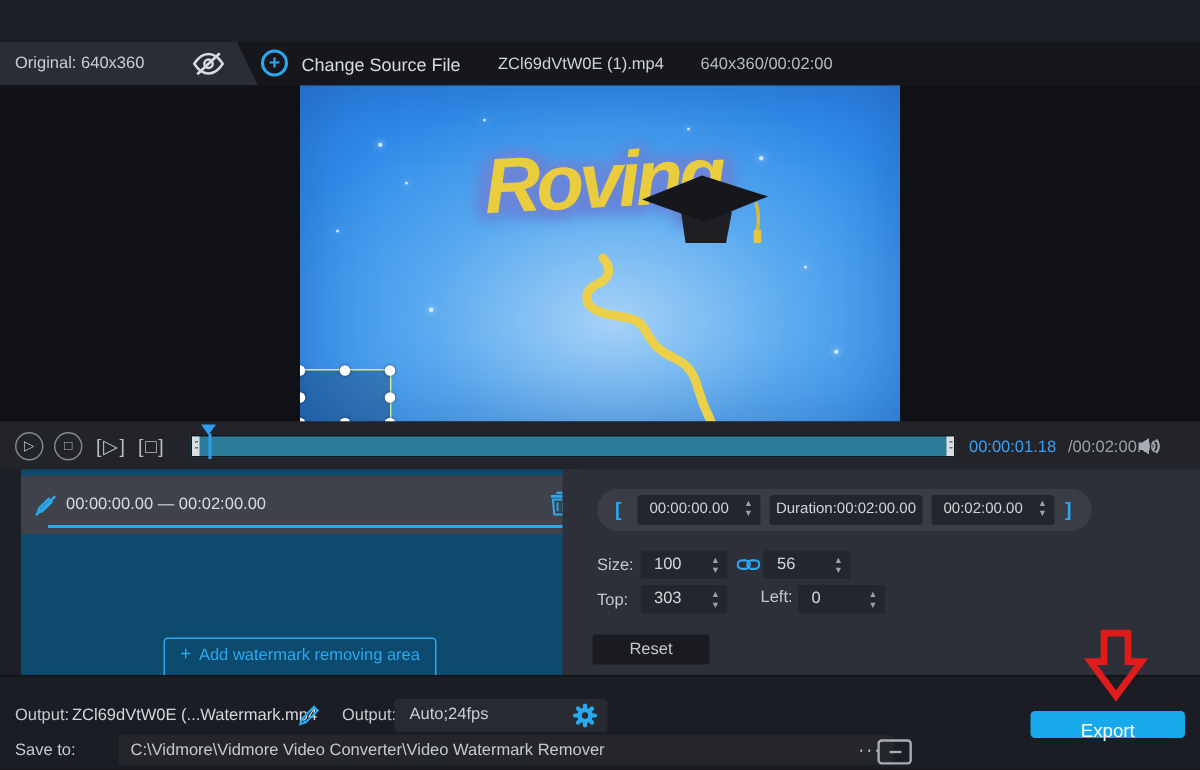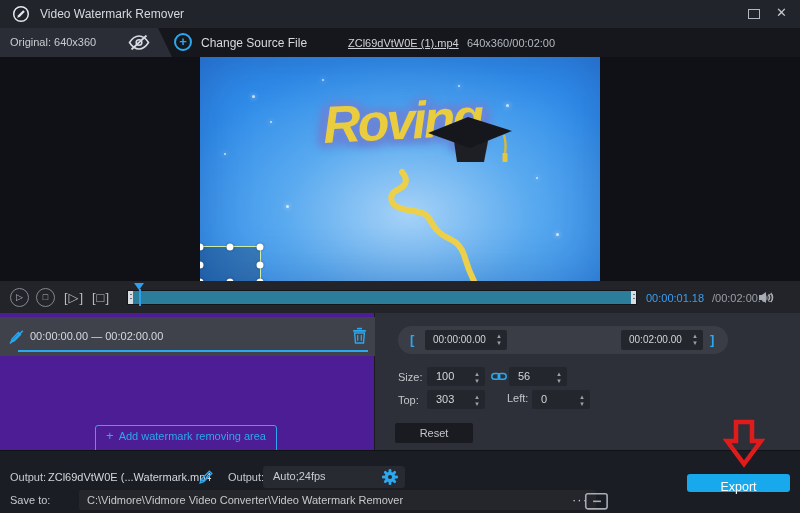--- a/index.html
+++ b/index.html
@@ -14,21 +14,21 @@
   #btn-max { position:absolute; left:748px; top:9px; width:12px; height:10px; border:1px solid #b4b8be; }
   #btn-close { position:absolute; left:776px; top:5px; font-size:13px; color:#c6c9ce; }
 
   
   #toolbar { position:absolute; left:0; top:28px; width:800px; height:29px; background:#15171d; }
   #tab-left { position:absolute; left:0; top:0; width:172px; height:29px; background:#2a2d35; clip-path:polygon(0 0,158px 0,172px 100%,0 100%); }
   #tab-left span { position:absolute; left:10px; top:8px; color:#c9ccd1; }
   #eye { position:absolute; left:128px; top:7px; }
   #plus-circle { position:absolute; left:174px; top:5px; width:18px; height:18px; border:2px solid #2ba8ee; border-radius:50%; color:#2ba8ee; font-size:13px; font-weight:bold; text-align:center; line-height:14px; }
   #change-source { position:absolute; left:201px; top:8px; font-size:12px; color:#d6d9dd; }
-  #tb-filename { position:absolute; left:348px; top:9px; color:#cfd2d7;text-decoration:underline; }
+  #tb-filename { position:absolute; left:332px; top:9px; color:#cfd2d7; }
   #tb-meta { position:absolute; left:467px; top:9px; color:#b4b8bf; }
   #tab-right { position:absolute; left:652px; top:0; width:148px; height:29px; background:#2a2d35; clip-path:polygon(14px 0,100% 0,100% 100%,0 100%); }
   #tab-right span { position:absolute; right:10px; top:8px; color:#c9ccd1; }
 
   
   #stage { position:absolute; left:0; top:57px; width:800px; height:224px; background:#0f1116; }
   #video { position:absolute; left:200px; top:0; width:400px; height:224px; overflow:hidden;
            background:radial-gradient(ellipse 75% 90% at 52% 70%, #a6d2f7 0%, #58a9ef 42%, #2f8ce9 78%, #2a7fe0 100%);
            box-shadow:inset 0 0 50px rgba(20,40,110,.25); }
   .sparkle { position:absolute; background:rgba(255,255,255,.75); border-radius:50%; box-shadow:0 0 5px rgba(255,255,255,.9); }
@@ -46,21 +46,21 @@
   #timeline { position:absolute; left:127px; top:9px; width:510px; height:15px; background:#2c7d99; border:1px solid #14161b; }
   .trim { position:absolute; top:0; width:5px; height:13px; background:#d9dce1; }
   .trim i { display:block; width:2px; height:1.5px; background:#6a6e75; margin:2.5px auto 0; }
   #playhead-tri { position:absolute; left:134px; top:2px; width:0; height:0; border-left:5px solid transparent; border-right:5px solid transparent; border-top:7px solid #2f9df0; }
   #playhead-line { position:absolute; left:138.5px; top:8px; width:2px; height:17px; background:#2f9df0; }
   #time-cur { position:absolute; left:646px; top:11px; color:#3a9ff0; }
   #time-total { position:absolute; left:712px; top:11px; color:#9b9ea5; }
   #speaker { position:absolute; left:758px; top:10px; }
 
   
-  #panel-left { position:absolute; left:0; top:313px; width:375px; height:137px; background:#4c1d95; border-right:1px solid #191b20; }
+  #panel-left { position:absolute; left:14px; top:313px; width:375px; height:137px; background:#0c4a6e; border-right:1px solid #191b20; }
   #area-row { position:absolute; left:0; top:4px; width:375px; height:39px; background:#3f424b; }
   #area-range { position:absolute; left:30px; top:13px; color:#d6d9dd; }
   #pen-slash { position:absolute; left:8px; top:11px; }
   #trash { position:absolute; left:352px; top:10px; }
   #area-line { position:absolute; left:18px; top:33px; width:350px; height:2px; background:#2ba8ee; }
   #add-area { position:absolute; left:95px; top:112px; width:182px; height:39px; border:1px solid #2ba8ee; border-radius:3px; color:#2ba8ee; text-align:center; line-height:19px; }
   #add-area b { font-weight:normal; font-size:13px; margin-right:5px; }
 
   #panel-right { position:absolute; left:375px; top:313px; width:425px; height:137px; background:#2d3038; }
   #pill { position:absolute; left:23px; top:13px; width:330px; height:28px; background:#3a3d46; border-radius:14px; }
@@ -88,29 +88,20 @@
   #save-field span.path { position:absolute; left:8px; top:4px; color:#c6c9cb; }
   #dots { position:absolute; right:8px; top:2px; color:#c6c9cb; font-size:13px; letter-spacing:1px; }
   #folder-btn { position:absolute; left:584px; top:41px; width:26px; height:18px; }
   #red-arrow { position:absolute; left:722px; top:419px; z-index:10; }
 </style>
 </head>
 <body>
 
 <div id="app">
 
-  <div id="titlebar">
-    <svg class="abs" style="left:12px;top:5px;" width="18" height="18" viewBox="0 0 18 18">
-      <circle cx="9" cy="9" r="7.3" fill="none" stroke="#e6e8ec" stroke-width="1.5"></circle>
-      <polygon points="5.2,12.8 6.1,10.3 11.2,5.2 12.8,6.8 7.7,11.9" fill="#e6e8ec"></polygon>
-    </svg>
-    <span id="app-title">Video Watermark Remover</span>
-    <div id="btn-max"></div>
-    <span id="btn-close">✕</span>
-  </div>
 
   <div id="toolbar">
     <div id="tab-left">
       <span>Original: 640x360</span>
     </div>
     <svg id="eye" width="22" height="15" viewBox="0 0 22 15">
       <path d="M1.5,7.5 C4.5,2.8 8,1 11,1 C14,1 17.5,2.8 20.5,7.5 C17.5,12.2 14,14 11,14 C8,14 4.5,12.2 1.5,7.5 Z" fill="none" stroke="#d8dbe0" stroke-width="1.6"></path>
       <circle cx="11" cy="7.5" r="2.8" fill="none" stroke="#d8dbe0" stroke-width="1.6"></circle>
       <line x1="3.5" y1="14.5" x2="18.5" y2="0.5" stroke="#d8dbe0" stroke-width="1.8"></line>
     </svg>
@@ -208,20 +199,23 @@
   <div id="panel-right">
     <div id="pill">
       <span class="brk" style="left:12px;">[</span>
       <div class="tfield" style="left:27px;width:82px;">
         <span>00:00:00.00</span>
         <div class="spin">
           <div>▴</div>
           <div>▾</div>
         </div>
       </div>
+      <div class="tfield" style="left:115px;width:102px;text-align:center;">
+        <span style="margin:0;">Duration:00:02:00.00</span>
+      </div>
       <div class="tfield" style="left:223px;width:82px;">
         <span>00:02:00.00</span>
         <div class="spin">
           <div>▴</div>
           <div>▾</div>
         </div>
       </div>
       <span class="brk" style="left:312px;">]</span>
     </div>
 

